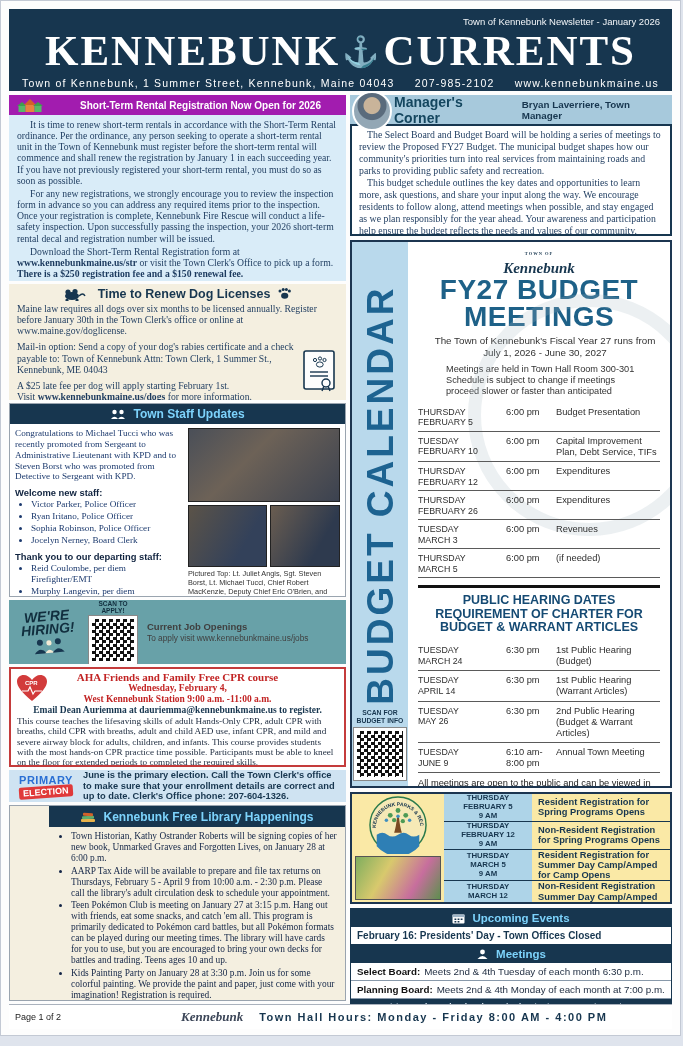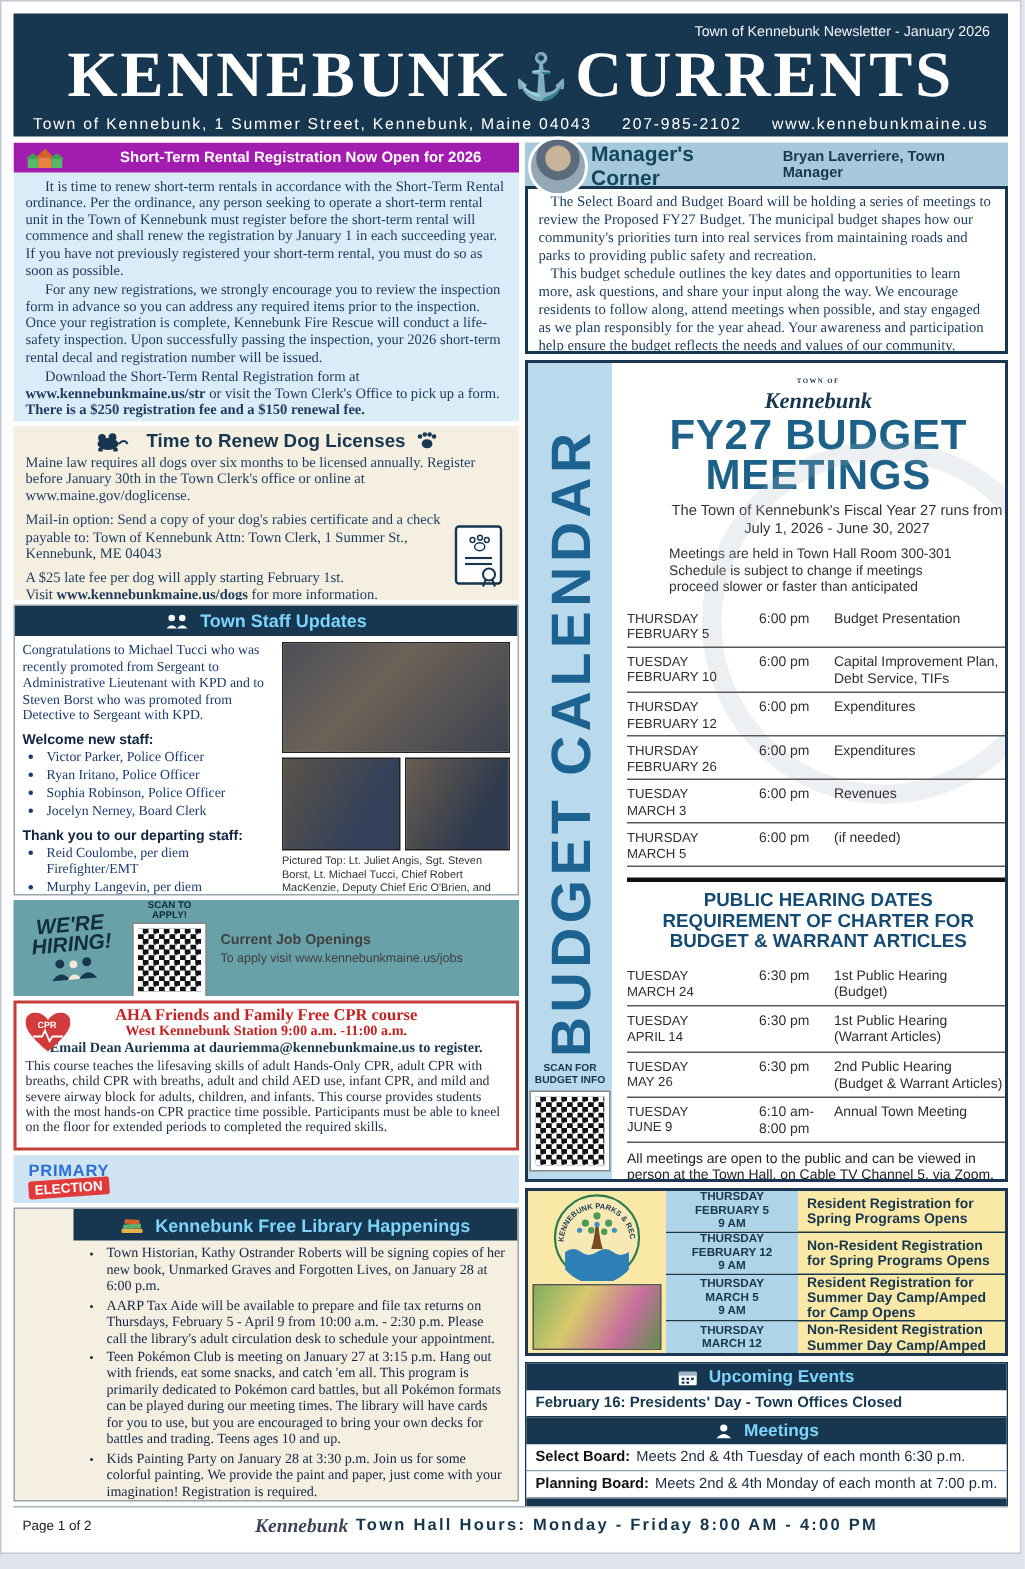--- a/index.html
+++ b/index.html
@@ -134,21 +134,21 @@
 
   
   .evm{border:1.5px solid #17364f;}
   .ev-head{height:18px;font-size:11.5px;}
   .ev-row{background:#fff;color:#17364f;font-weight:bold;font-size:10px;height:17px;display:flex;align-items:center;padding-left:6px;border-bottom:1.5px solid #17364f;}
   .mt-row{background:#fff;color:#1c2a3e;font-size:9.8px;height:17px;display:flex;align-items:center;padding-left:6px;border-bottom:1px solid #8899aa;}
   .mt-row .b{margin-right:4px;color:#111;}
   .mt-foot{height:15px;background:#17364f;color:#dce8f2;font-size:8.4px;display:flex;align-items:center;justify-content:center;gap:3px;}
 
   
-  .foot{position:absolute;left:8px;right:8px;bottom:6px;height:24px;background:#fff;border-top:1px solid #aab2bd;display:flex;align-items:center;gap:5px;padding:0 6px;}
+  .foot{position:absolute;left:8px;right:8px;bottom:6px;height:24px;background:#fff;border-top:1px solid #aab2bd;display:flex;align-items:center;gap:16px;padding:0 6px;}
   .foot-page{font-size:9px;color:#222;width:150px;}
   .foot-logo{font-family:"Liberation Serif",serif;font-style:italic;font-weight:bold;font-size:13px;color:#3c4658;}
   .foot-hours{color:#17364f;font-weight:bold;font-size:11px;letter-spacing:1.5px;}
   svg{display:block;}
 </style>
 </head>
 <body>
 
 <div class="page">
  <div class="sheet">
@@ -299,30 +299,32 @@
 
     <div class="cpr">
       <span class="heart">
         <svg width="30" height="27" viewBox="0 0 30 27">
                 <path d="M15 26 C4 17 0 11 0 6.5 C0 2.5 3 0 6.8 0 C9.8 0 13 2 15 5 C17 2 20.2 0 23.2 0 C27 0 30 2.5 30 6.5 C30 11 26 17 15 26z" fill="#d23b3b"></path>
                 <text x="8" y="10" font-size="6" font-weight="bold" fill="#fff" font-family="Liberation Sans,sans-serif">CPR</text>
                 <path d="M5 16 h6 l2 -4 l3 7 l2 -3 h7" stroke="#fff" stroke-width="1.2" fill="none"></path>
               </svg>
       </span>
       <div class="cpr-title sf">AHA Friends and Family Free CPR course</div>
+      <div class="cpr-sub sf">Wednesday, February 4,</div>
       <div class="cpr-sub sf">West Kennebunk Station  9:00 a.m. -11:00 a.m.</div>
       <div class="cpr-email sf">Email Dean Auriemma at dauriemma@kennebunkmaine.us to register.</div>
       <div class="cpr-body sf">This course teaches the lifesaving skills of adult Hands-Only CPR, adult CPR with breaths, child CPR with breaths, adult and child AED use, infant CPR, and mild and severe airway block for adults, children, and infants. This course provides students with the most hands-on CPR practice time possible. Participants must be able to kneel on the floor for extended periods to completed the required skills.</div>
     </div>
 
     <div class="elect">
       <div class="el-logo">
         <span class="el-1">PRIMARY</span><br>
         <span class="el-2">ELECTION</span>
       </div>
+      <div class="el-txt">June is the primary election. Call the Town Clerk's office to make sure that your enrollment details are correct and up to date. Clerk's Office phone: 207-604-1326.</div>
     </div>
 
     <div class="lib">
       <div class="bar lib-head">
         <span>
           <svg width="16" height="12" viewBox="0 0 16 12">
                   <rect x="1" y="8" width="14" height="3" rx="1" fill="#e8b24a"></rect>
                   <rect x="2" y="5" width="12" height="3" rx="1" fill="#5fae6d" transform="rotate(-3 8 6)"></rect>
                   <rect x="3" y="2" width="10" height="3" rx="1" fill="#d2622a" transform="rotate(2 8 3)"></rect>
                 </svg>
@@ -359,21 +361,21 @@
     <div class="bud">
       <div class="bud-side">
         <div class="bud-vert">BUDGET CALENDAR</div>
         <div class="bud-scan">SCAN FOR BUDGET INFO</div>
         <div class="qr qr-bud"></div>
       </div>
       <div class="bud-main">
         <div class="seal"></div>
         <div class="bud-logo"><small>TOWN OF</small><span>Kennebunk</span></div>
         <div class="fy"><span>FY27 BUDGET</span><br><span>MEETINGS</span></div>
-        <div class="bud-i1" style="width:230px;margin-left:25px">The Town of Kennebunk's Fiscal Year 27 runs from July 1, 2026 - June 30, 2027</div>
+        <div class="bud-i1" style="width:230px;margin-left:12px">The Town of Kennebunk's Fiscal Year 27 runs from July 1, 2026 - June 30, 2027</div>
         <div class="bud-i2">Meetings are held in Town Hall Room 300-301 Schedule is subject to change if meetings proceed slower or faster than anticipated</div>
 
         <div class="sch">
           <div class="srow">
             <div class="sday">
                     <span>THURSDAY</span>
                     <span>FEBRUARY 5</span>
                   </div>
             <div class="stime">6:00 pm</div>
             <div class="stopic">Budget Presentation</div>

